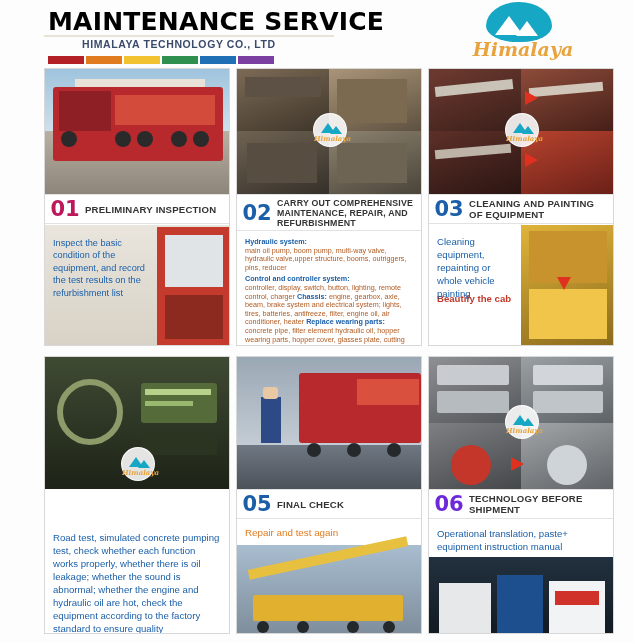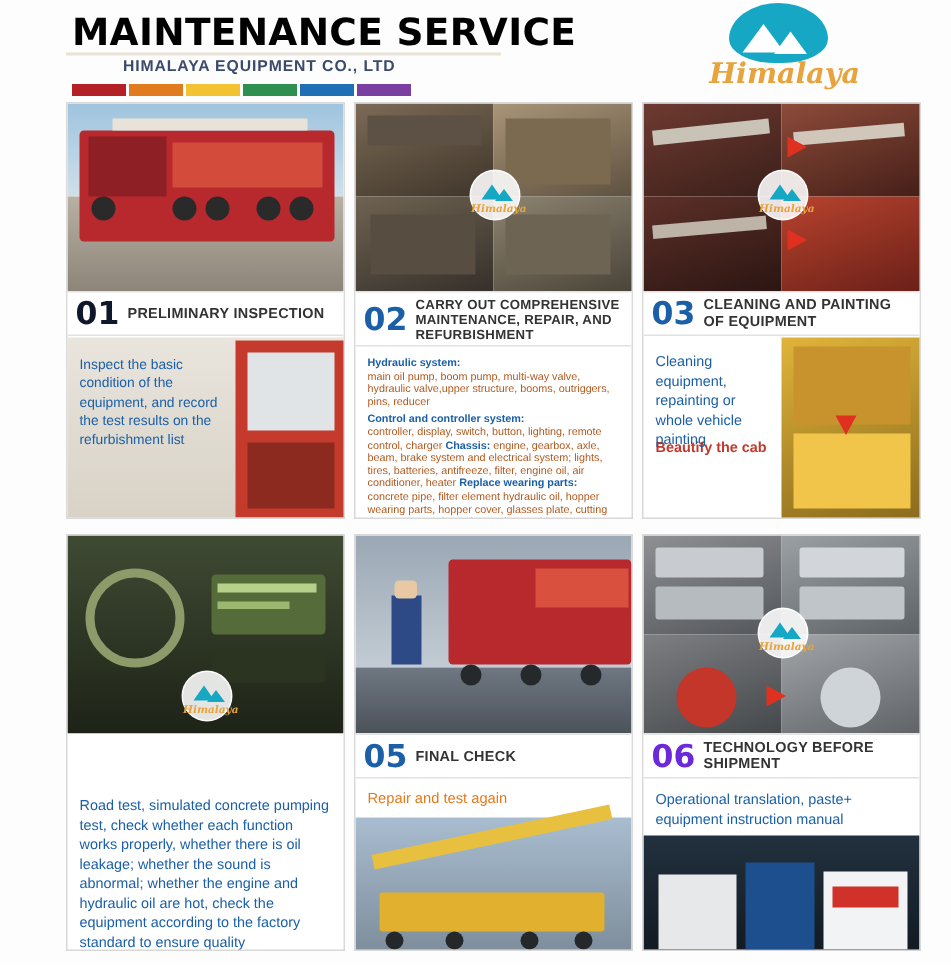--- a/index.html
+++ b/index.html
@@ -208,21 +208,21 @@
   .ph { position:absolute; }
 </style>
 </head>
 <body>
 
 <div id="page">
 
   <div class="header">
     <div class="header-rule"></div>
     <div class="header-title">MAINTENANCE SERVICE</div>
-    <div class="header-sub">HIMALAYA EQUIPMENT CO., LTD</div>
+    <div class="header-sub">HIMALAYA TECHNOLOGY CO., LTD</div>
     <div class="chips">
       <div class="chip" style="background:#b32025"></div>
       <div class="chip" style="background:#e07b20"></div>
       <div class="chip" style="background:#f2c230"></div>
       <div class="chip" style="background:#2f8f4e"></div>
       <div class="chip" style="background:#1f6fb5"></div>
       <div class="chip" style="background:#7a3fa0"></div>
     </div>
     <div class="logo">
       <div class="logo-disc">
@@ -242,21 +242,21 @@
       <div class="ph" style="left:70px;top:26px;width:100px;height:30px;background:#d34b3b;"></div>
       <div class="ph" style="left:16px;top:62px;width:16px;height:16px;background:#2a2a2a;border-radius:50%;"></div>
       <div class="ph" style="left:70px;top:62px;width:16px;height:16px;background:#2a2a2a;border-radius:50%;"></div>
       <div class="ph" style="left:92px;top:62px;width:16px;height:16px;background:#2a2a2a;border-radius:50%;"></div>
       <div class="ph" style="left:126px;top:62px;width:16px;height:16px;background:#2a2a2a;border-radius:50%;"></div>
       <div class="ph" style="left:148px;top:62px;width:16px;height:16px;background:#2a2a2a;border-radius:50%;"></div>
       <div class="ph" style="left:30px;top:10px;width:130px;height:8px;background:#e8e2d8;"></div>
     </div>
 
     <div class="badge-row" style="top:125px;">
-      <div class="badge-num" style="color:#0f172a;">01</div>
+      <div class="badge-num" style="color:#be185d;">01</div>
       <div class="badge-title">PRELIMINARY INSPECTION</div>
     </div>
 
     <div class="ph" style="left:0;top:156px;width:100%;height:122px;background:linear-gradient(180deg,#e9e5dd 0%,#d8d2c6 100%);"></div>
     <div class="ph" style="left:112px;top:158px;width:74px;height:118px;background:#c43a2c;"></div>
     <div class="ph" style="left:120px;top:166px;width:58px;height:52px;background:#e0e4e6;"></div>
     <div class="ph" style="left:120px;top:226px;width:58px;height:44px;background:#8d2a20;"></div>
 
     <div class="body-text" style="top:162px; color:#1a5fa8; width:116px;">Inspect the basic condition of the equipment, and record the test results on the refurbishment list</div>
   </div>

